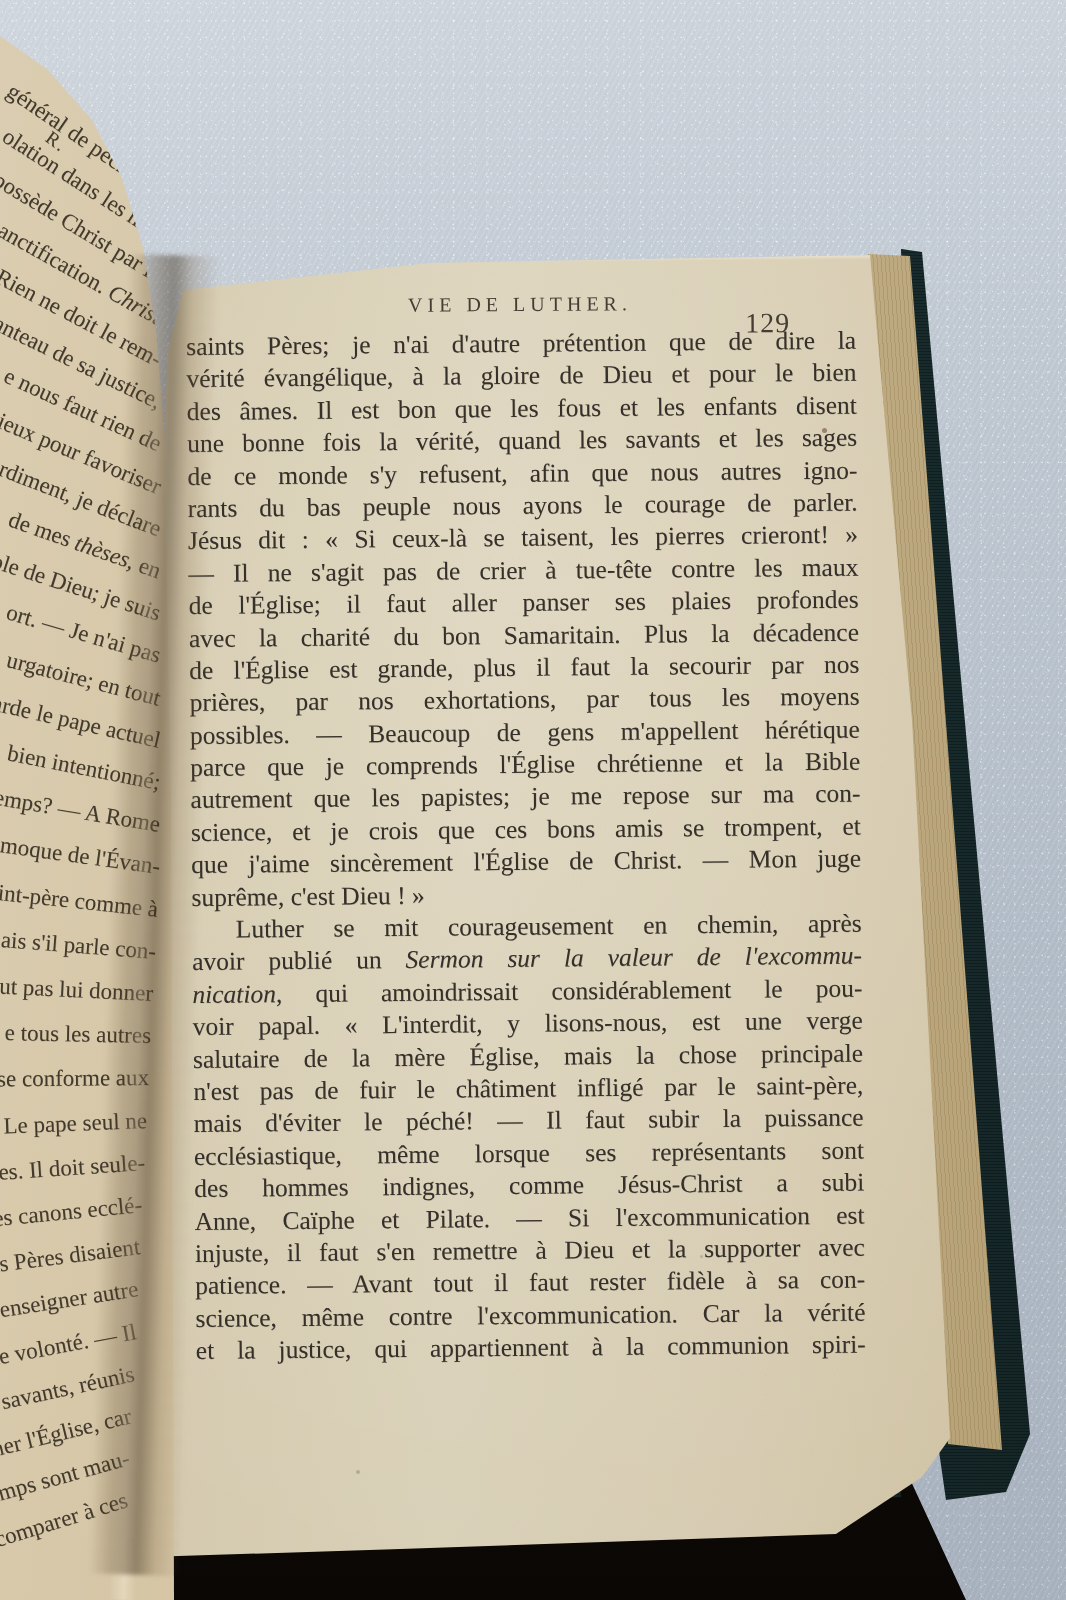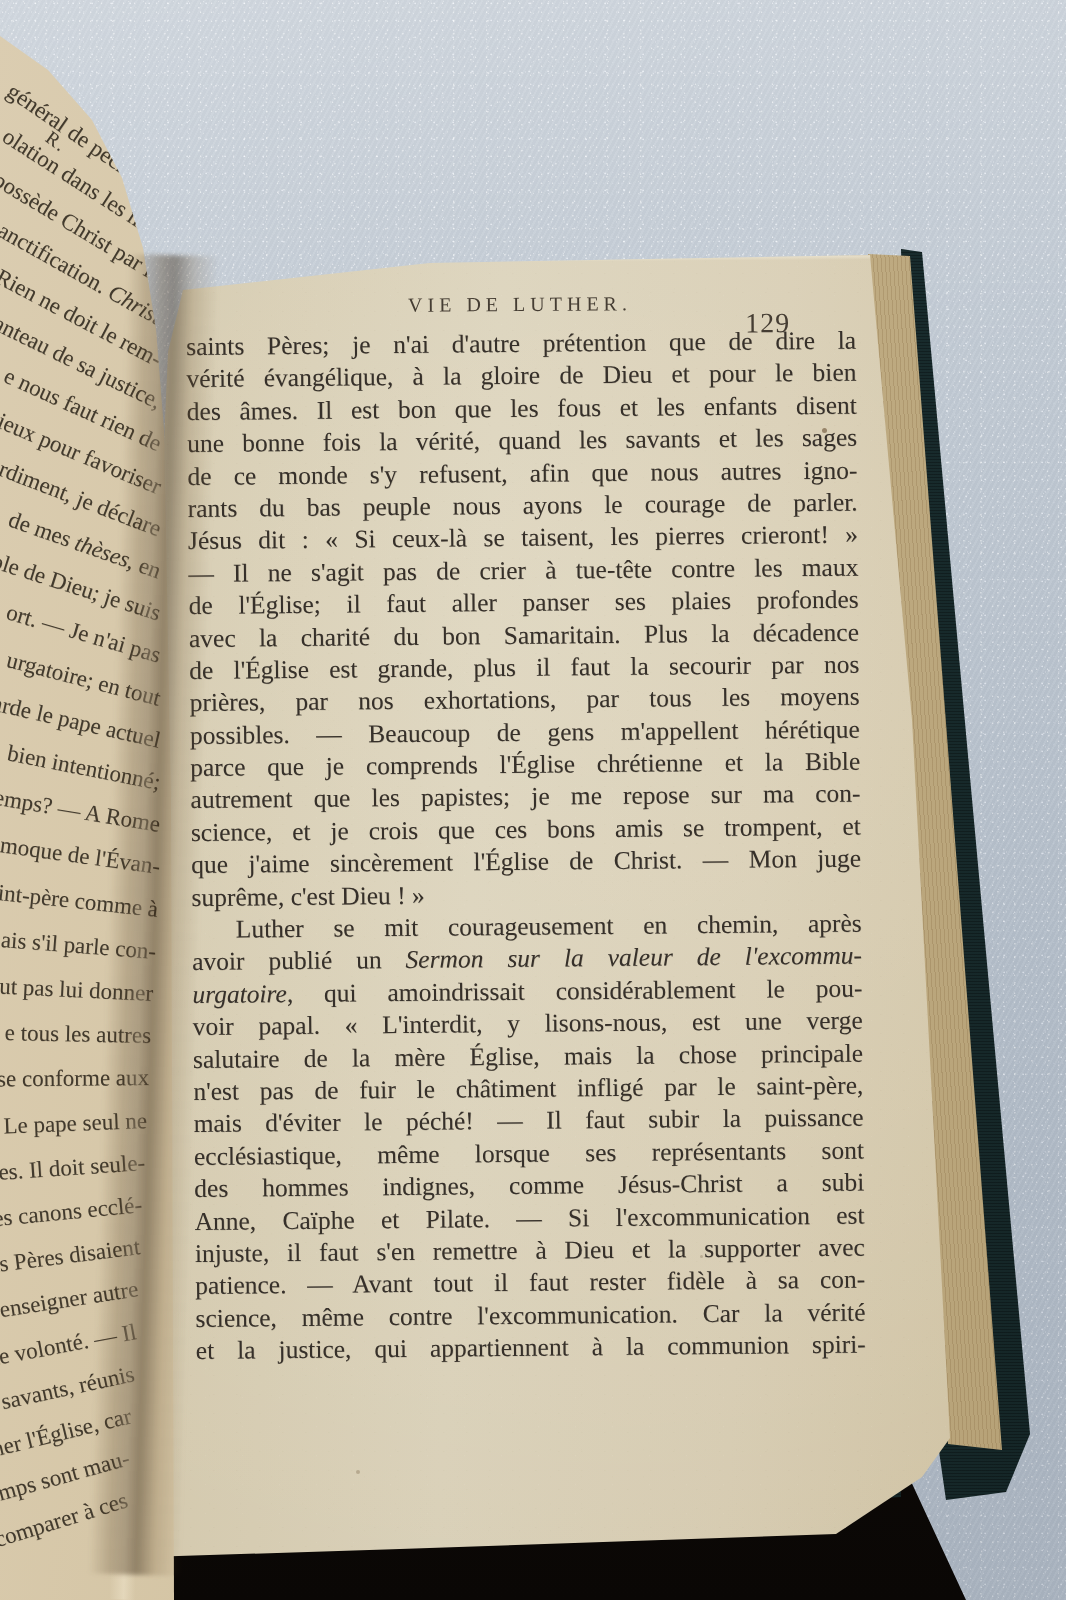--- a/index.html
+++ b/index.html
@@ -171,21 +171,21 @@
         <div class="line">de l'Église est grande, plus il faut la secourir par nos</div>
         <div class="line">prières, par nos exhortations, par tous les moyens</div>
         <div class="line">possibles. — Beaucoup de gens m'appellent hérétique</div>
         <div class="line">parce que je comprends l'Église chrétienne et la Bible</div>
         <div class="line">autrement que les papistes; je me repose sur ma con-</div>
         <div class="line">science, et je crois que ces bons amis se trompent, et</div>
         <div class="line">que j'aime sincèrement l'Église de Christ. — Mon juge</div>
         <div class="line para-end">suprême, c'est Dieu ! »</div>
         <div class="line indent">Luther se mit courageusement en chemin, après</div>
         <div class="line">avoir publié un <i>Sermon sur la valeur de l'excommu-</i></div>
-        <div class="line"><i>urgatoire</i>, qui amoindrissait considérablement le pou-</div>
+        <div class="line"><i>nication</i>, qui amoindrissait considérablement le pou-</div>
         <div class="line">voir papal. « L'interdit, y lisons-nous, est une verge</div>
         <div class="line">salutaire de la mère Église, mais la chose principale</div>
         <div class="line">n'est pas de fuir le châtiment infligé par le saint-père,</div>
         <div class="line">mais d'éviter le péché! — Il faut subir la puissance</div>
         <div class="line">ecclésiastique, même lorsque ses représentants sont</div>
         <div class="line">des hommes indignes, comme Jésus-Christ a subi</div>
         <div class="line">Anne, Caïphe et Pilate. — Si l'excommunication est</div>
         <div class="line">injuste, il faut s'en remettre à Dieu et la supporter avec</div>
         <div class="line">patience. — Avant tout il faut rester fidèle à sa con-</div>
         <div class="line">science, même contre l'excommunication. Car la vérité</div>

